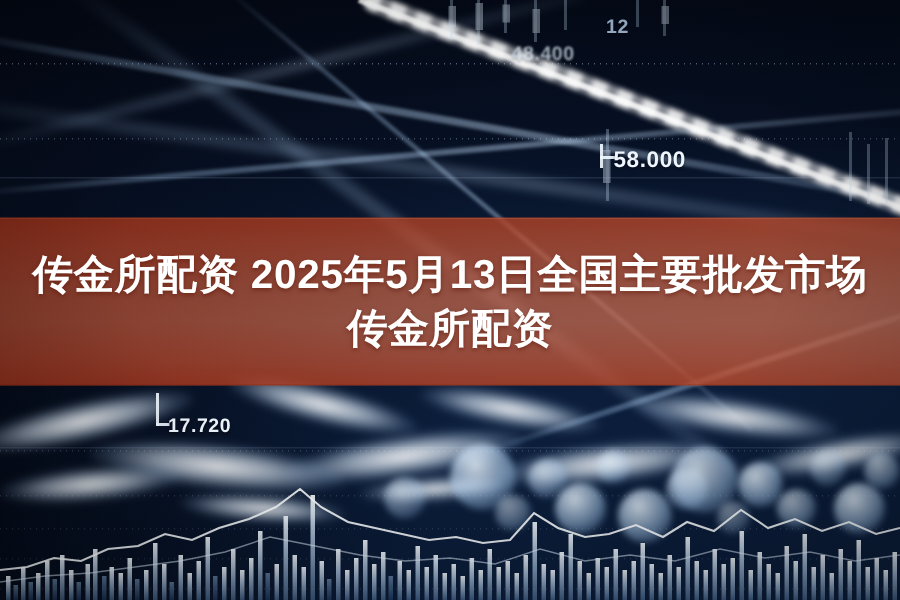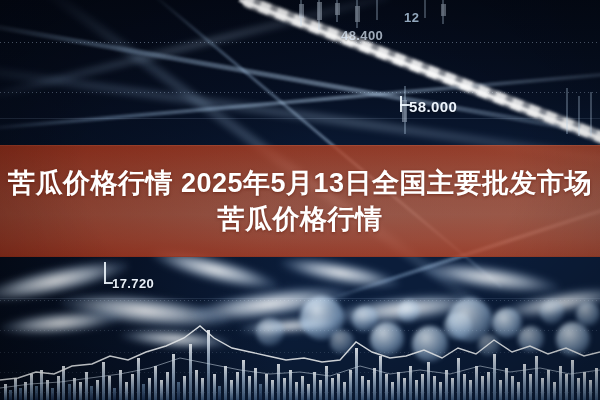--- a/index.html
+++ b/index.html
@@ -353,18 +353,18 @@
 
     <div>
       <div class="tick-v" style="left:104px; top:262px; height:22px;"></div>
       <div class="tick-h" style="left:104px; top:282px; width:9px;"></div>
       <span class="plabel" style="left:112px; top:276px; font-size:13px;">17.720</span>
     </div>
   </div>
 
   <div class="banner">
     <div class="banner-tint"></div>
-    <div class="title-line">苦瓜价格行情 2025年5月13日全国主要批发市场</div>
-    <div class="title-line l2">苦瓜价格行情</div>
+    <div class="title-line">传金所配资 2025年5月13日全国主要批发市场</div>
+    <div class="title-line l2">传金所配资</div>
   </div>
 
   <div class="layer vignette"></div>
 </div>
 
 </body></html>

